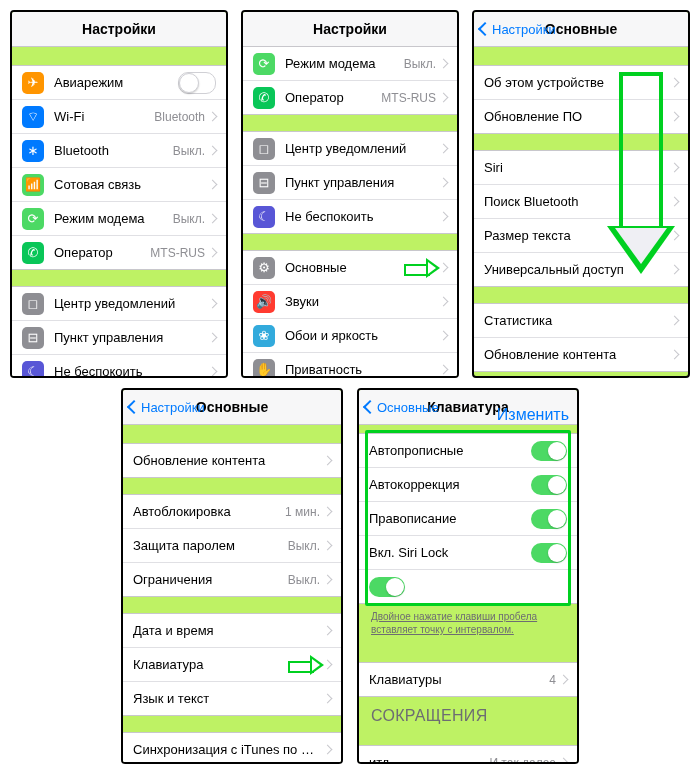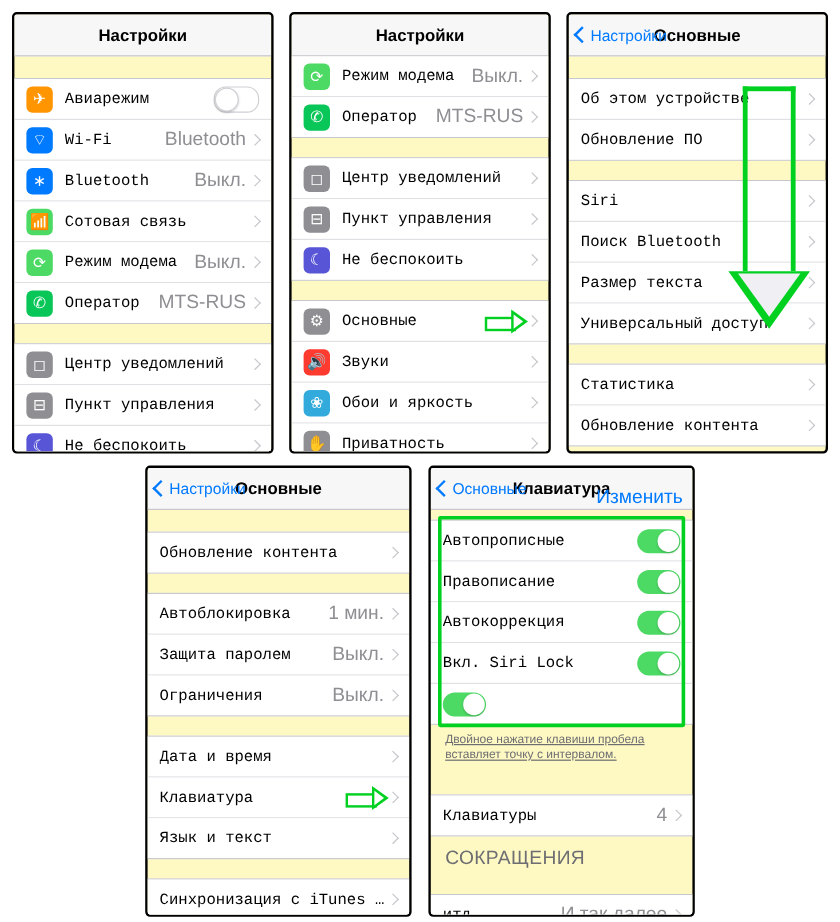--- a/index.html
+++ b/index.html
@@ -8,21 +8,21 @@
     background: #fff;
     font-family: -apple-system, "Helvetica Neue", Arial, sans-serif;
     width: 700px;
     box-sizing: border-box;
   }
   .row1 { display: flex; gap: 10px; justify-content: space-between; }
   .row2 { display: flex; gap: 14px; justify-content: center; margin-top: 10px; }
   .phone {
     border: 2px solid #000;
     border-radius: 4px;
-    background: #fef9c3;
+    background: #bef264;
     width: 218px;
     box-sizing: border-box;
     overflow: hidden;
     position: relative;
   }
   .phone.tall { height: 368px; }
   .phone.tall2 { height: 376px; }
   .header {
     background: #f7f7f8;
     border-bottom: 1px solid #c8c7cc;
@@ -76,22 +76,22 @@
     position:relative;
   }
   .cell:last-child { border-bottom:none; }
   .cell .icon {
     width:22px;height:22px;border-radius:5px;
     margin-right:10px;
     display:flex;align-items:center;justify-content:center;
     flex-shrink:0;
     color:#fff; font-size:13px;
   }
-  .cell .label { flex:1; white-space:nowrap; overflow:hidden; text-overflow:ellipsis;font-family:Liberation Mono, monospace; }
-  .cell .value { color:#8e8e93; font-size:16px; margin-right:4px; }
+  .cell .label { flex:1; white-space:nowrap; overflow:hidden; text-overflow:ellipsis; }
+  .cell .value { color:#8e8e93; font-size:12px; margin-right:4px; }
   .cell .chev {
     width:6px;height:6px;
     border-top:1.5px solid #c7c7cc;
     border-right:1.5px solid #c7c7cc;
     transform:rotate(45deg);
     flex-shrink:0;
   }
   .toggle-off {
     width:36px;height:20px;border-radius:10px;
     border:1px solid #d0d0d5; background:#fff;
@@ -422,25 +422,25 @@
       <div class="right">
         <span>Изменить</span>
       </div>
     </div>
     <div class="group tight" style="margin-top:8px" id="p5g1">
         <div class="cell">
           <div class="label">Автопрописные</div>
           <div class="toggle-on"></div>
         </div>
         <div class="cell">
+          <div class="label">Автокоррекция</div>
+          <div class="toggle-on"></div>
+        </div>
+        <div class="cell">
           <div class="label">Правописание</div>
-          <div class="toggle-on"></div>
-        </div>
-        <div class="cell">
-          <div class="label">Автокоррекция</div>
           <div class="toggle-on"></div>
         </div>
         <div class="cell">
           <div class="label">Вкл. Siri Lock</div>
           <div class="toggle-on"></div>
         </div>
         <div class="cell">
           <div class="toggle-on"></div>
         </div>
       </div>

